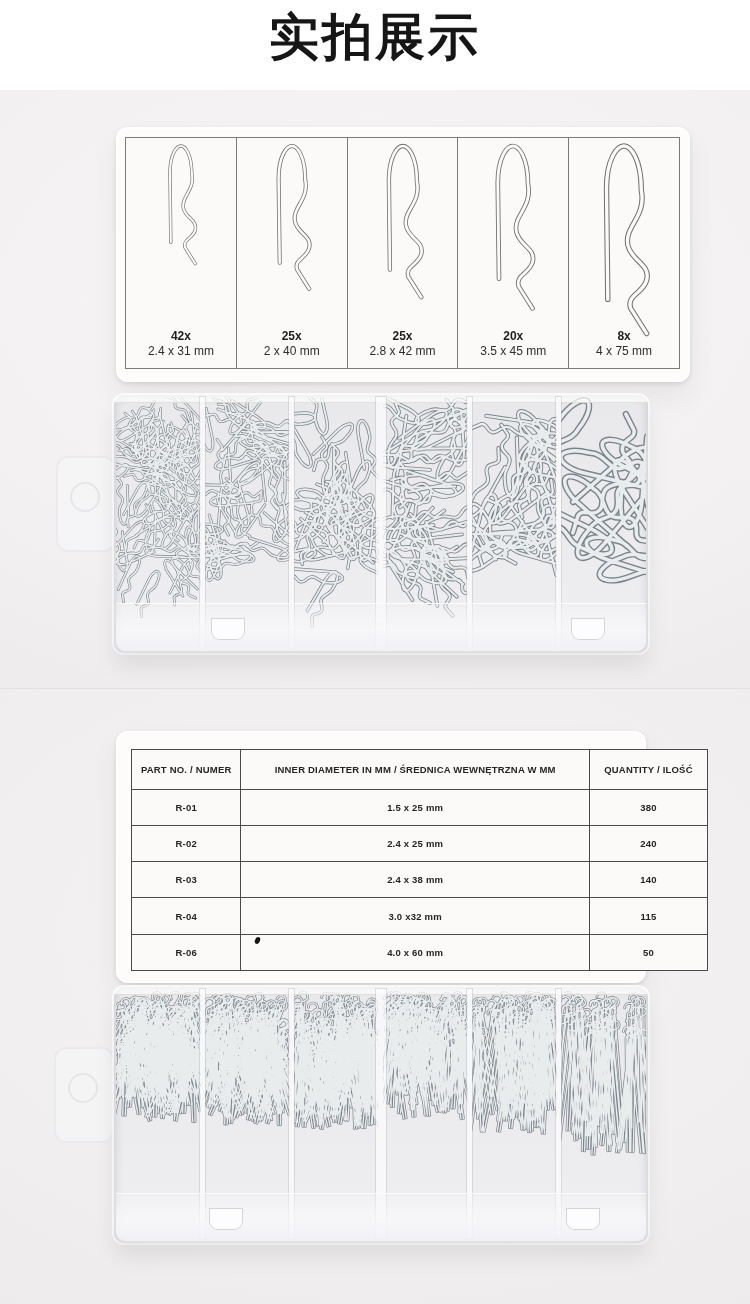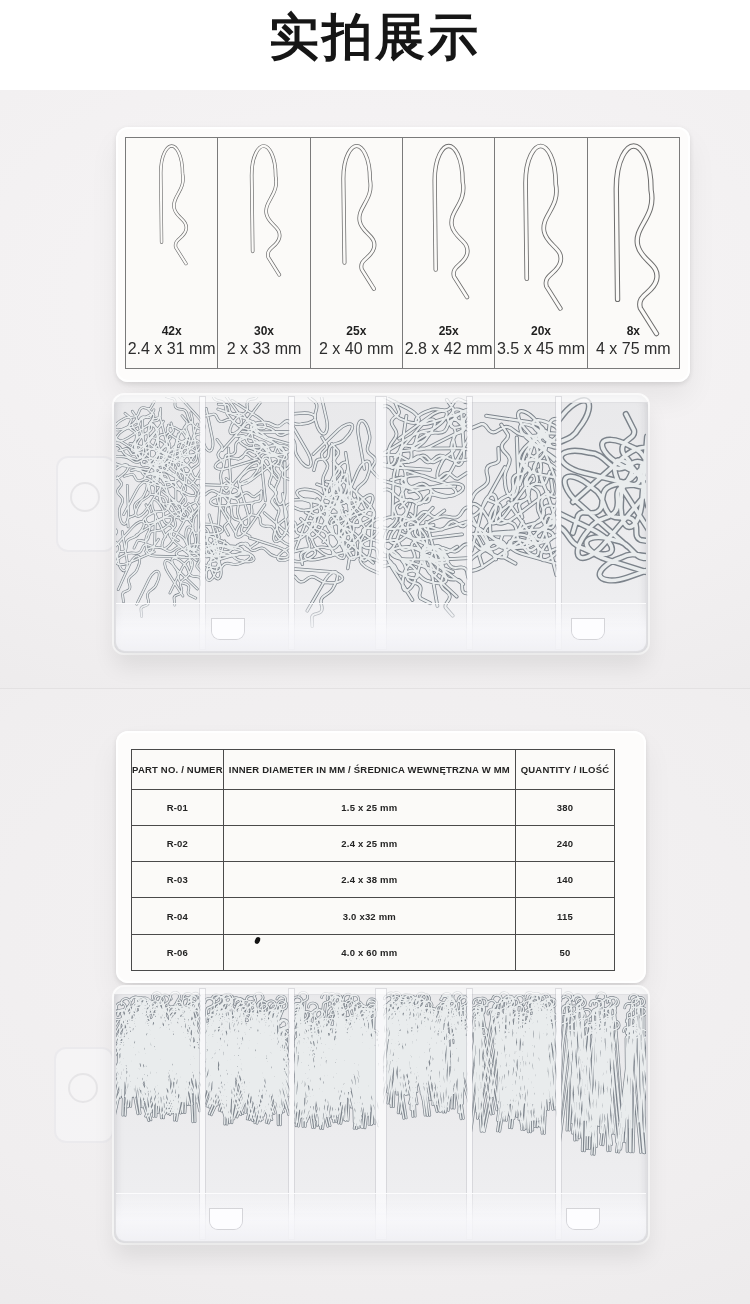--- a/index.html
+++ b/index.html
@@ -19,23 +19,23 @@
                   inset 0 0 0 2px rgba(255,255,255,.9);}
   .lid1{left:116px;top:37px;width:574px;height:255px;}
   .lid2{left:116px;top:42px;width:530px;height:252px;}
   .card1{position:absolute;left:9px;top:10px;right:10px;bottom:13px;background:#fbfaf8;
          border:1px solid #7a7a7a;display:flex;}
   .card-col{flex:1;border-left:1px solid #7a7a7a;position:relative;}
   .card-col:first-child{border-left:none;}
   .clip-draw{position:absolute;left:0;top:0;width:100%;height:196px;overflow:visible;}
   .col-labels{position:absolute;left:0;right:0;bottom:9px;text-align:center;line-height:1.25;}
   .count-label{font-size:12px;font-weight:bold;color:#1f1f1f;}
-  .size-label{font-size:16px;color:#2d2d2d;}
-  
-  .spec-table{position:absolute;left:15px;top:18px;width:484px;height:222px;
+  .size-label{font-size:12px;color:#2d2d2d;}
+  
+  .spec-table{position:absolute;left:15px;top:18px;width:577px;height:222px;
       border-collapse:collapse;table-layout:fixed;background:#fbfaf8;}
   .spec-table th,.spec-table td{border:1px solid #4a4a4a;text-align:center;vertical-align:middle;
       font-size:9.5px;font-weight:bold;color:#242424;padding:0;letter-spacing:.2px;}
   .spec-table th{height:33px;}
   .spec-table td{height:30px;text-align:center;}
   .c-part{width:19%;} .c-size{width:60.5%;} .c-qty{width:20.5%;}
   .speck{position:absolute;left:139px;top:206px;width:5px;height:7px;background:#141414;
          border-radius:60% 40% 55% 45%;transform:rotate(18deg);}
   
   .tray{position:absolute;border-radius:10px;
@@ -78,30 +78,20 @@
               <path d="M 29.9 104.2 L 29.1 34.9 C 29.1 16.0 35.8 8.0 40.0 8.0 C 44.2 8.0 50.9 16.0 50.9 35.7 C 54.3 52.5 40.0 58.4 42.5 70.2 C 44.6 80.2 56.8 81.9 54.3 92.0 C 52.2 100.4 41.7 101.2 44.2 109.6 L 54.3 125.6 " fill="none" stroke="#6e6e6e" stroke-width="3.36" stroke-linecap="round"></path>
               <path d="M 29.9 104.2 L 29.1 34.9 C 29.1 16.0 35.8 8.0 40.0 8.0 C 44.2 8.0 50.9 16.0 50.9 35.7 C 54.3 52.5 40.0 58.4 42.5 70.2 C 44.6 80.2 56.8 81.9 54.3 92.0 C 52.2 100.4 41.7 101.2 44.2 109.6 L 54.3 125.6 " fill="none" stroke="#fbfaf8" stroke-width="2.1" stroke-linecap="round"></path>
             </svg>
           <div class="col-labels">
             <div class="count-label">42x</div>
             <div class="size-label">2.4 x 31 mm</div>
           </div>
         </div>
         <div class="card-col">
           <svg class="clip-draw" viewBox="0 0 80 196">
-              <path d="M 29.0 113.3 L 28.0 37.4 C 28.0 16.7 35.4 8.0 40.0 8.0 C 44.6 8.0 52.0 16.7 52.0 38.4 C 55.6 56.8 40.0 63.2 42.8 76.1 C 45.1 87.1 58.4 89.0 55.6 100.0 C 53.3 109.2 41.8 110.1 44.6 119.3 L 55.6 136.8 " fill="none" stroke="#6e6e6e" stroke-width="3.68" stroke-linecap="round"></path>
-              <path d="M 29.0 113.3 L 28.0 37.4 C 28.0 16.7 35.4 8.0 40.0 8.0 C 44.6 8.0 52.0 16.7 52.0 38.4 C 55.6 56.8 40.0 63.2 42.8 76.1 C 45.1 87.1 58.4 89.0 55.6 100.0 C 53.3 109.2 41.8 110.1 44.6 119.3 L 55.6 136.8 " fill="none" stroke="#fbfaf8" stroke-width="2.3000000000000003" stroke-linecap="round"></path>
-            </svg>
-          <div class="col-labels">
-            <div class="count-label">30x</div>
-            <div class="size-label">2 x 33 mm</div>
-          </div>
-        </div>
-        <div class="card-col">
-          <svg class="clip-draw" viewBox="0 0 80 196">
               <path d="M 27.8 124.8 L 26.7 40.6 C 26.7 17.7 34.9 8.0 40.0 8.0 C 45.1 8.0 53.3 17.7 53.3 41.7 C 57.3 62.1 40.0 69.2 43.1 83.5 C 45.6 95.7 60.4 97.8 57.3 110.0 C 54.8 120.2 42.0 121.2 45.1 131.4 L 57.3 150.8 " fill="none" stroke="#6e6e6e" stroke-width="4.08" stroke-linecap="round"></path>
               <path d="M 27.8 124.8 L 26.7 40.6 C 26.7 17.7 34.9 8.0 40.0 8.0 C 45.1 8.0 53.3 17.7 53.3 41.7 C 57.3 62.1 40.0 69.2 43.1 83.5 C 45.6 95.7 60.4 97.8 57.3 110.0 C 54.8 120.2 42.0 121.2 45.1 131.4 L 57.3 150.8 " fill="none" stroke="#fbfaf8" stroke-width="2.55" stroke-linecap="round"></path>
             </svg>
           <div class="col-labels">
             <div class="count-label">25x</div>
             <div class="size-label">2 x 40 mm</div>
           </div>
         </div>
         <div class="card-col">
           <svg class="clip-draw" viewBox="0 0 80 196">

